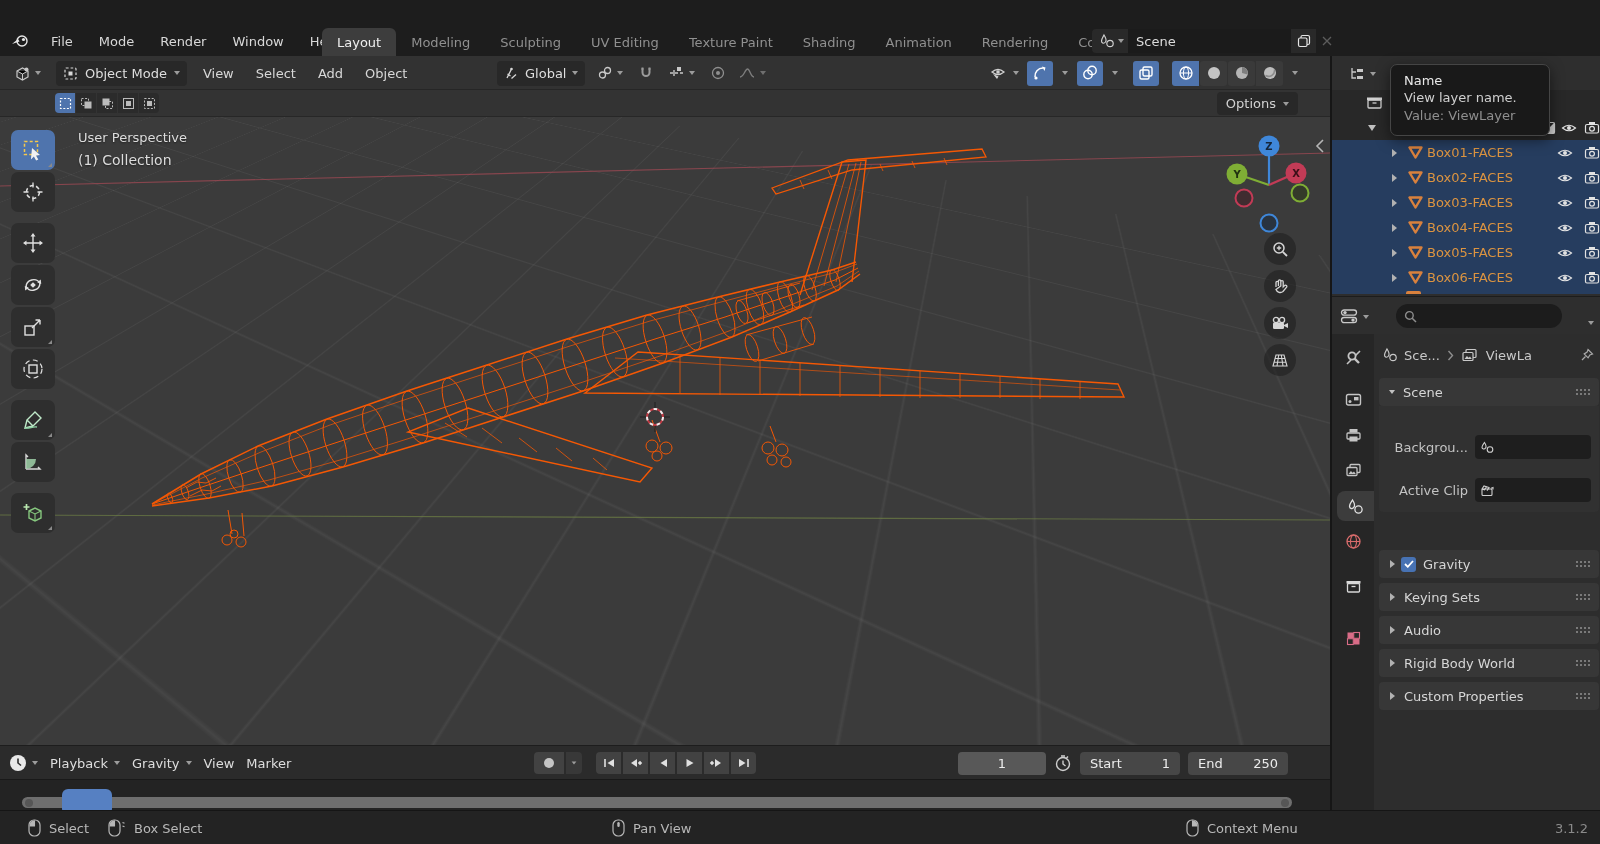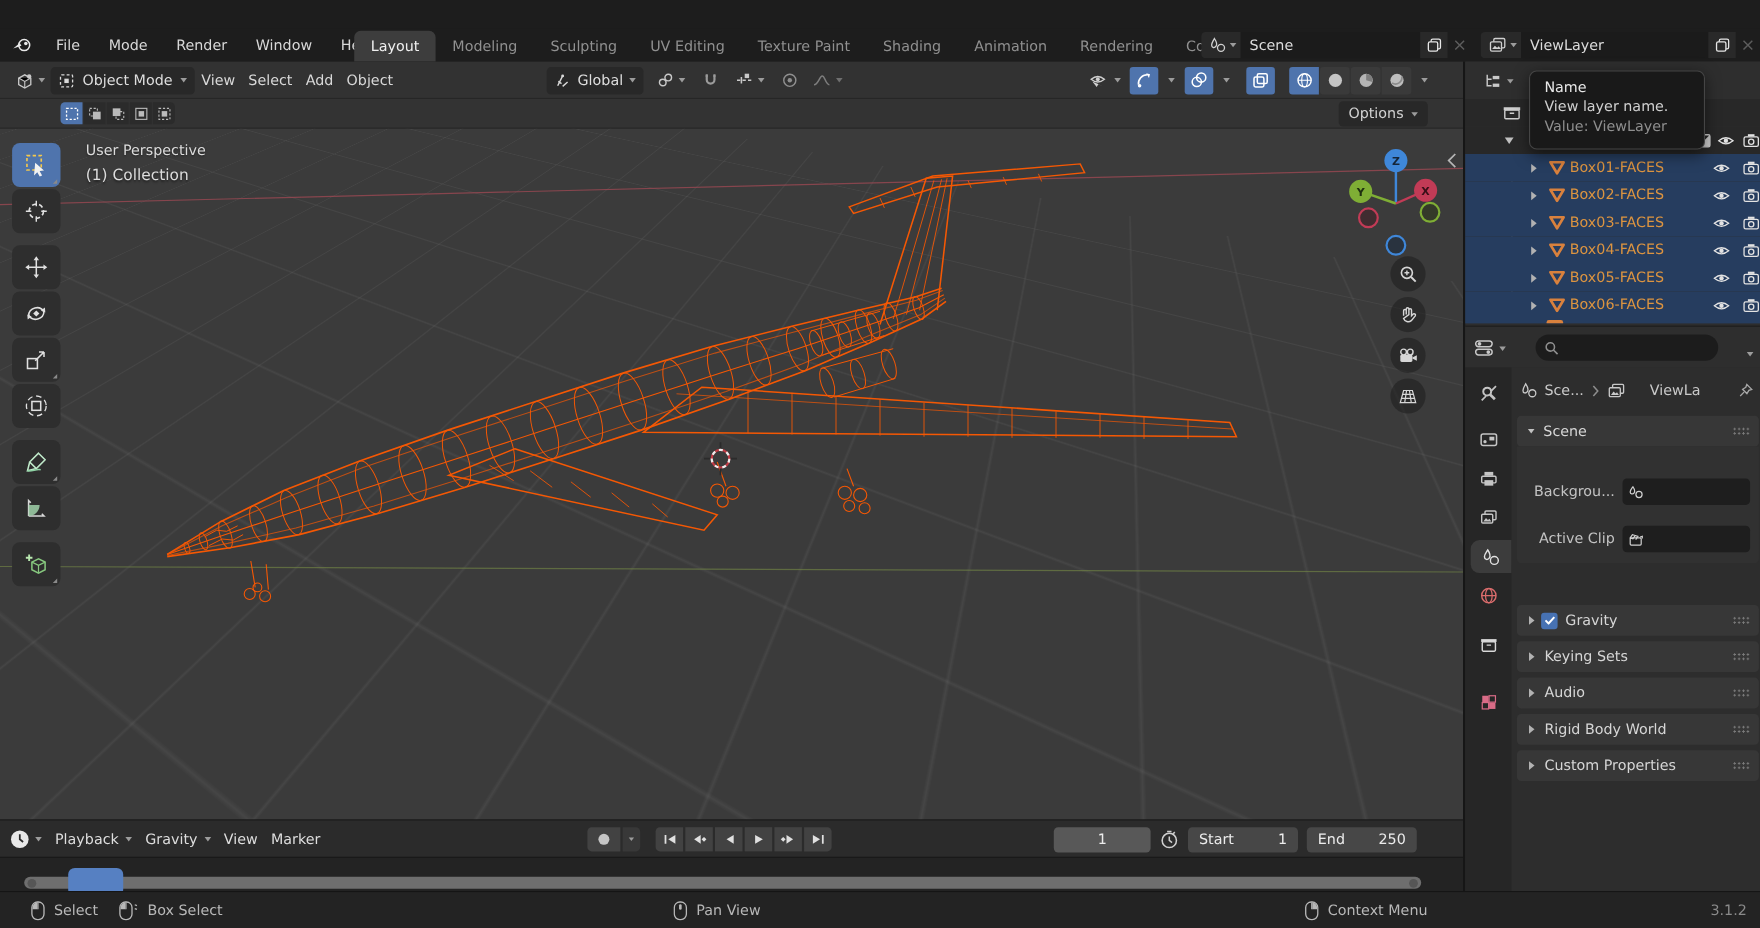--- a/index.html
+++ b/index.html
@@ -162,48 +162,26 @@
             <rect x="4" y="1.5" width="8.5" height="9" rx="1.5" fill="none" stroke="#e6e6e6" stroke-width="1.2"></rect>
             <rect x="1.5" y="4" width="8.5" height="8.5" rx="1.5" fill="#2b2b2b" stroke="#e6e6e6" stroke-width="1.2"></rect>
           </svg>
         </span>
       <span class="seg-x">
         <svg width="10" height="10" viewBox="0 0 10 10">
             <path d="M1 1l8 8M9 1l-8 8" stroke="#aaa" stroke-width="1.3"></path>
           </svg>
         </span>
     </div>
-    <div class="idsel" style="left:1346px; width:254px;">
-      <span class="seg-ic">
-        <svg width="17" height="16" viewBox="0 0 17 16">
-            <rect x="5" y="2" width="10" height="8.5" rx="1.2" fill="none" stroke="#cfcfcf" stroke-width="1.2"></rect>
-            <rect x="2" y="5" width="10" height="8.5" rx="1.2" fill="#292929" stroke="#cfcfcf" stroke-width="1.2"></rect>
-            <path d="M3.5 11.5l2.5-3 2 2 1.5-1.5 2 2.5z" fill="#cfcfcf"></path>
-          </svg>
-        <span class="cdn" style="margin-left:3px"></span>
-        </span>
-      <span class="seg-tx" style="flex:1">ViewLayer</span>
-      <span class="seg-bt">
-        <svg width="14" height="14" viewBox="0 0 14 14">
-            <rect x="4" y="1.5" width="8.5" height="9" rx="1.5" fill="none" stroke="#e6e6e6" stroke-width="1.2"></rect>
-            <rect x="1.5" y="4" width="8.5" height="8.5" rx="1.5" fill="#2b2b2b" stroke="#e6e6e6" stroke-width="1.2"></rect>
-          </svg>
-        </span>
-      <span class="seg-x">
-        <svg width="10" height="10" viewBox="0 0 10 10">
-            <path d="M1 1l8 8M9 1l-8 8" stroke="#aaa" stroke-width="1.3"></path>
-          </svg>
-        </span>
-    </div>
   </div>
 
   <div class="leftcol">
 
     <div class="vph">
-      <div class="grp" style="position:absolute;left:8px;">
+      <div class="grp" style="position:absolute;left:8px;gap:10px;">
         <span class="hbtn" style="width:38px;gap:4px">
           <svg width="17" height="17" viewBox="0 0 17 17">
               <path d="M3 6l5.5-3 5.5 3v6l-5.5 3L3 12z" fill="none" stroke="#c9c9c9" stroke-width="1.2"></path>
               <path d="M3 6l5.5 3 5.5-3M8.5 9v6" stroke="#c9c9c9" stroke-width="1"></path>
               <circle cx="12.5" cy="4.5" r="2" fill="#c9c9c9"></circle>
             </svg>
           <span class="cdn"></span>
           </span>
         <span class="pill" style="gap:7px">
           <svg width="15" height="15" viewBox="0 0 15 15">
@@ -954,21 +932,21 @@
               <path d="M1.5 1l4 4.5-4 4.5" fill="none" stroke="#8e8e8e" stroke-width="1.4"></path>
             </svg>
           </span>
         <span>
           <svg width="17" height="16" viewBox="0 0 17 16">
               <rect x="5" y="2.5" width="10" height="8" rx="1" fill="none" stroke="#c9c9c9" stroke-width="1.2"></rect>
               <rect x="2" y="5.5" width="10" height="8" rx="1" fill="#2d2d2d" stroke="#c9c9c9" stroke-width="1.2"></rect>
               <path d="M3.5 12l2.4-3 1.8 1.8L9 9.5l1.8 2.5z" fill="#c9c9c9"></path>
             </svg>
           </span>
-        <span style="margin-left:22px">ViewLa</span>
+        <span style="margin-left:8px">ViewLa</span>
         <span class="abs" style="right:8px">
           <svg width="14" height="14" viewBox="0 0 14 14">
               <path d="M8 1.5l4.5 4.5-2.6.9-1.8 2.9-3.9-3.9 2.9-1.8z" fill="none" stroke="#a8a8a8" stroke-width="1.2"></path>
               <path d="M5.5 8.5L2 12" stroke="#a8a8a8" stroke-width="1.2"></path>
             </svg>
           </span>
       </div>
 
       <div class="panelhdr" style="top:44px">
         <span class="cdn" style="margin:0 8px 0 10px;border-top-color:#c2c2c2"></span>

